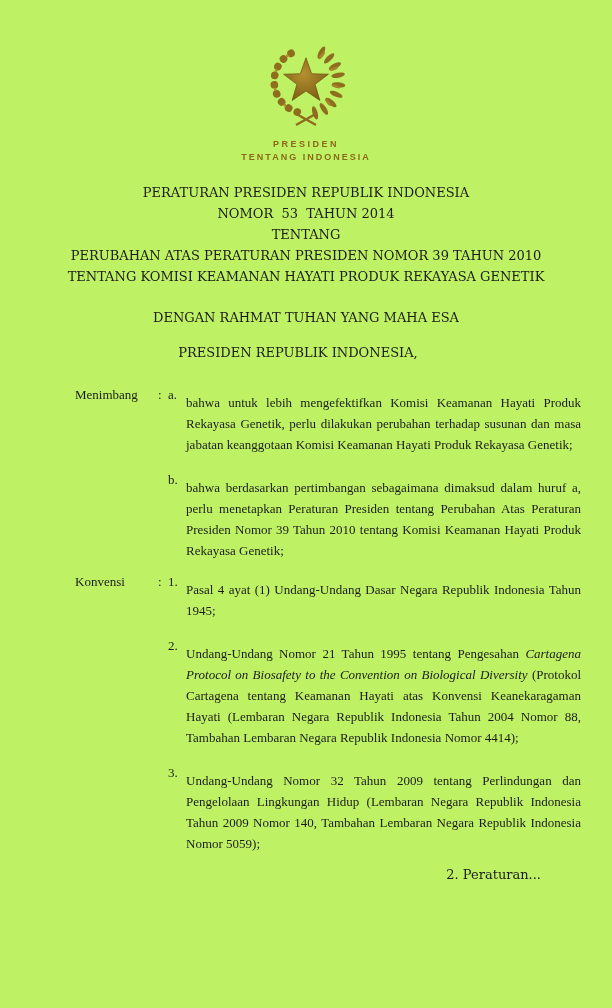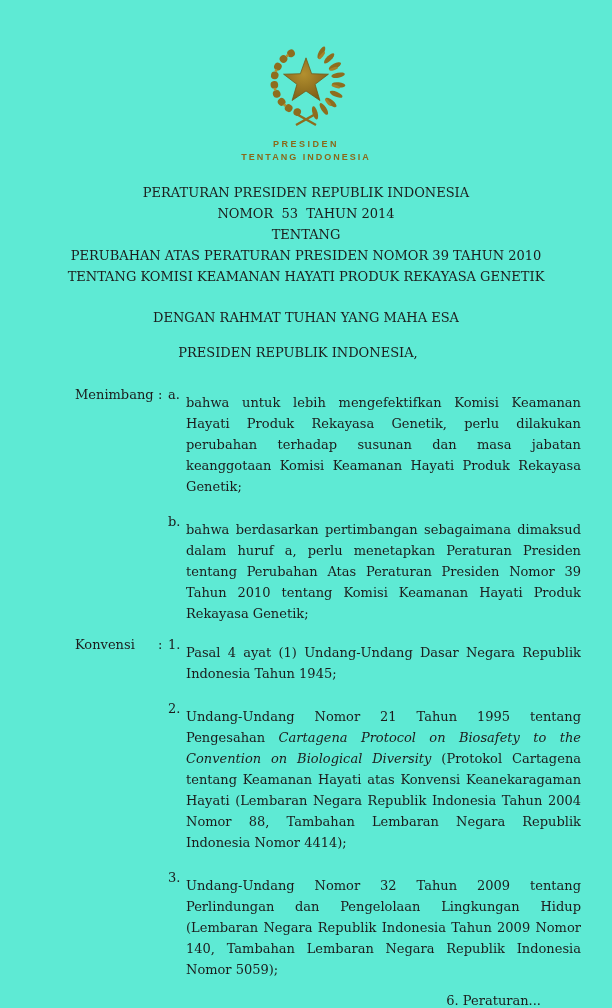--- a/index.html
+++ b/index.html
@@ -1,19 +1,19 @@
 <!DOCTYPE html>
 <html><head>
 <meta charset="utf-8">
 <style>
   html,body{margin:0;padding:0;background:#ffffff;}
   .page{
     position:relative;
     width:612px;height:1008px;
-    background:#5eead4;
+    background:#bef264;
     color:#1c1c1c;
     font-family:"DejaVu Serif","Liberation Serif",serif;
     font-size:13px;
     overflow:hidden;
     box-sizing:border-box;
   }
   .emblem-wrap{
     margin-top:40px;
     text-align:center;
   }
@@ -44,20 +44,21 @@
     text-align:center;
     line-height:21px;
   }
   .authority{
     margin:14px 16px 0 0;
     text-align:center;
     line-height:21px;
   }
   .clauses{
     padding:0 31px 0 75px;
+    font-family:Liberation Serif, serif;
   }
   .clause-row{
     display:flex;
     align-items:flex-start;
     line-height:21px;
   }
   .clause-row.menimbang{margin-top:21px;}
   .clause-row.mengingat{margin-top:10px;}
   .clause-label{flex:0 0 83px;}
   .clause-colon{flex:0 0 10px;}
@@ -186,15 +187,15 @@
         </div>
         <div class="clause-item">
           <span class="item-marker">3.</span>
           <span class="item-text">Undang-Undang Nomor 32 Tahun 2009 tentang Perlindungan dan Pengelolaan Lingkungan Hidup (Lembaran Negara Republik Indonesia Tahun 2009 Nomor 140, Tambahan Lembaran Negara Republik Indonesia Nomor 5059);</span>
         </div>
       </div>
     </div>
 
   </div>
 
-  <div class="catchword">6. Peraturan...</div>
+  <div class="catchword">2. Peraturan...</div>
 
 </div>
 
 </body></html>

